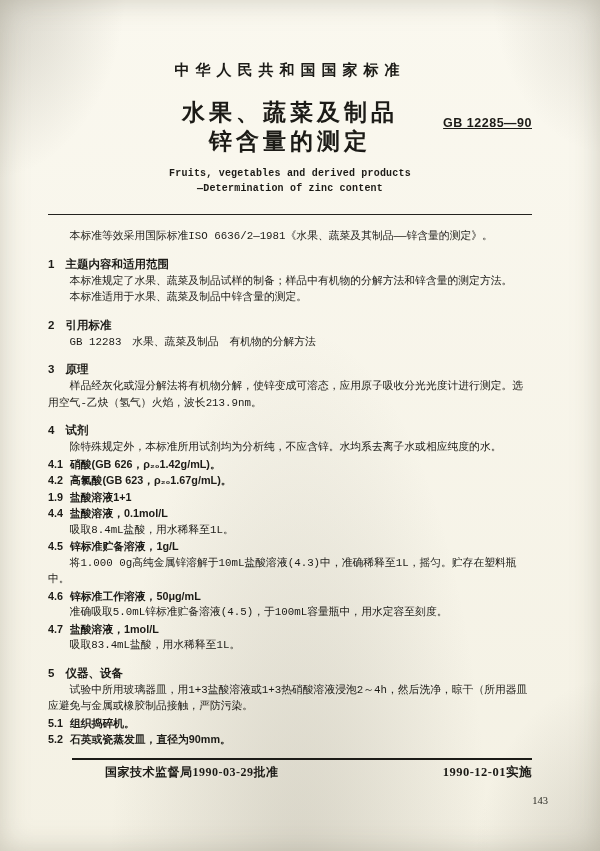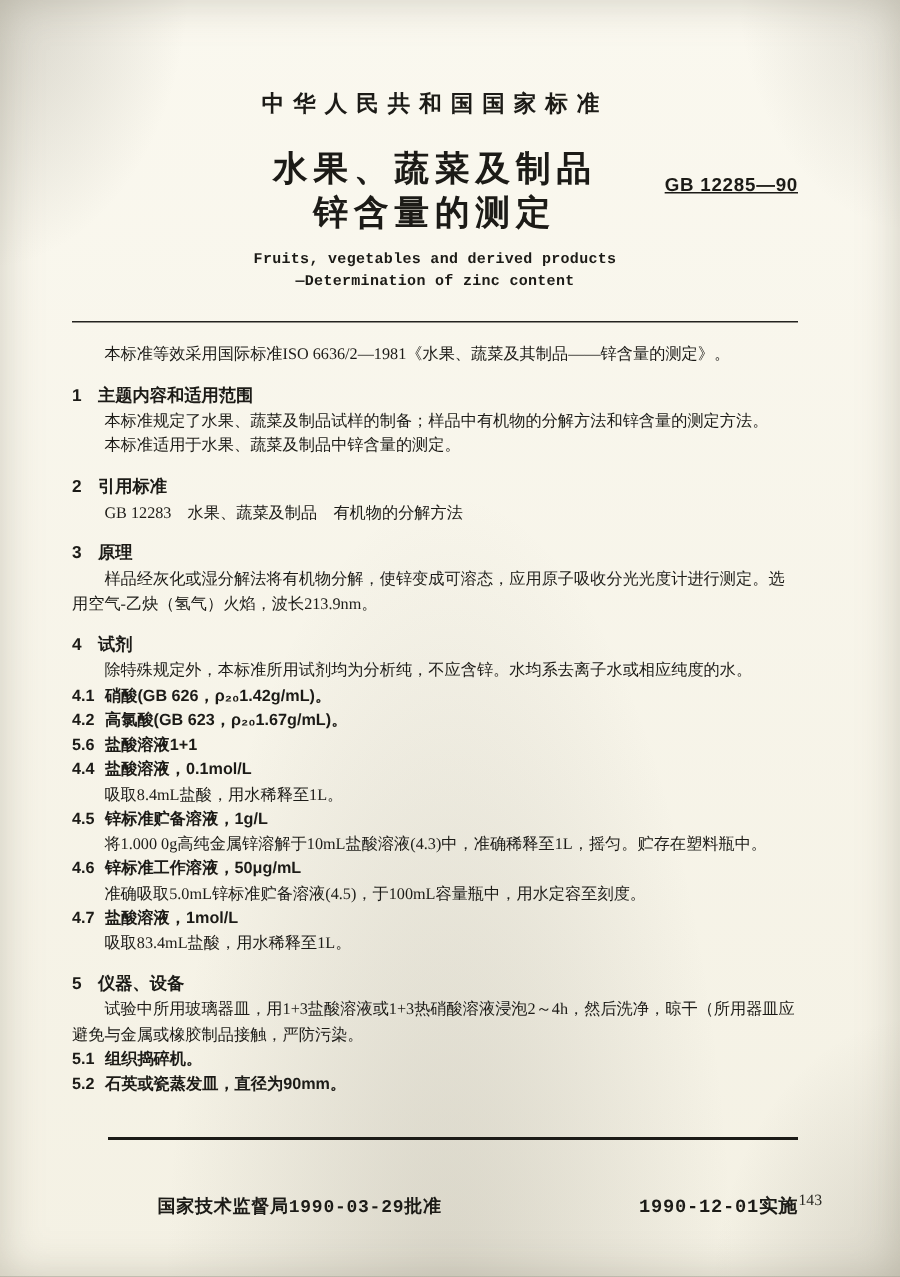--- a/index.html
+++ b/index.html
@@ -48,20 +48,21 @@
     letter-spacing: 0.2px;
   }
   .title-en.first { margin-top: 10px; }
 
   .rule { border-top: 1px solid #24231f; margin-top: 18px; }
 
   .para {
     margin: 0;
     font-size: 10.8px; line-height: 16.5px;
     text-indent: 2em;
+    font-family: Liberation Mono, monospace;
   }
   .one-line { white-space: nowrap; }
   .preamble { margin-top: 13px; }
 
   .section-heading {
     margin: 10px 0 0 0;
     font-family: "Liberation Sans", sans-serif;
     font-weight: bold; font-size: 11.5px; line-height: 18px;
   }
   .sec-num { margin-right: 11px; }
@@ -73,24 +74,24 @@
   }
   .clause-num { margin-right: 7px; }
 
   .footer-rule {
     position: absolute; left: 72px; right: 68px; top: 758px;
     border-top: 2px solid #1c1b17;
   }
   .footer-row {
     position: absolute; left: 72px; right: 68px; top: 764px;
     display: flex; justify-content: space-between; align-items: baseline;
-    font-family: Liberation Mono, monospace; font-weight: bold; padding-left: 33px;
+    font-family: Liberation Serif, serif; font-weight: bold; padding-left: 33px;
   }
   .footer-left { font-size: 12px; letter-spacing: 0.5px; }
-  .footer-right { font-size: 12.5px; letter-spacing: 0.5px; margin-top: 32px; }
+  .footer-right { font-size: 12.5px; letter-spacing: 0.5px; }
   .page-num {
     position: absolute; right: 52px; top: 795px;
     font-size: 10.5px; color: #2a2923; margin-left: 44px;
   }
 </style>
 </head>
 <body>
 
 <div class="page">
   <div class="content">
@@ -131,21 +132,21 @@
     </div>
     <p class="para">除特殊规定外，本标准所用试剂均为分析纯，不应含锌。水均系去离子水或相应纯度的水。</p>
 
     <div class="clause">
       <span class="clause-num">4.1</span><span>硝酸(GB 626，ρ₂₀1.42g/mL)。</span>
     </div>
     <div class="clause">
       <span class="clause-num">4.2</span><span>高氯酸(GB 623，ρ₂₀1.67g/mL)。</span>
     </div>
     <div class="clause">
-      <span class="clause-num">5.6</span><span>盐酸溶液1+1</span>
+      <span class="clause-num">1.9</span><span>盐酸溶液1+1</span>
     </div>
     <div class="clause">
       <span class="clause-num">4.4</span><span>盐酸溶液，0.1mol/L</span>
     </div>
     <p class="para">吸取8.4mL盐酸，用水稀释至1L。</p>
     <div class="clause">
       <span class="clause-num">4.5</span><span>锌标准贮备溶液，1g/L</span>
     </div>
     <p class="para">将1.000 0g高纯金属锌溶解于10mL盐酸溶液(4.3)中，准确稀释至1L，摇匀。贮存在塑料瓶中。</p>
     <div class="clause">

